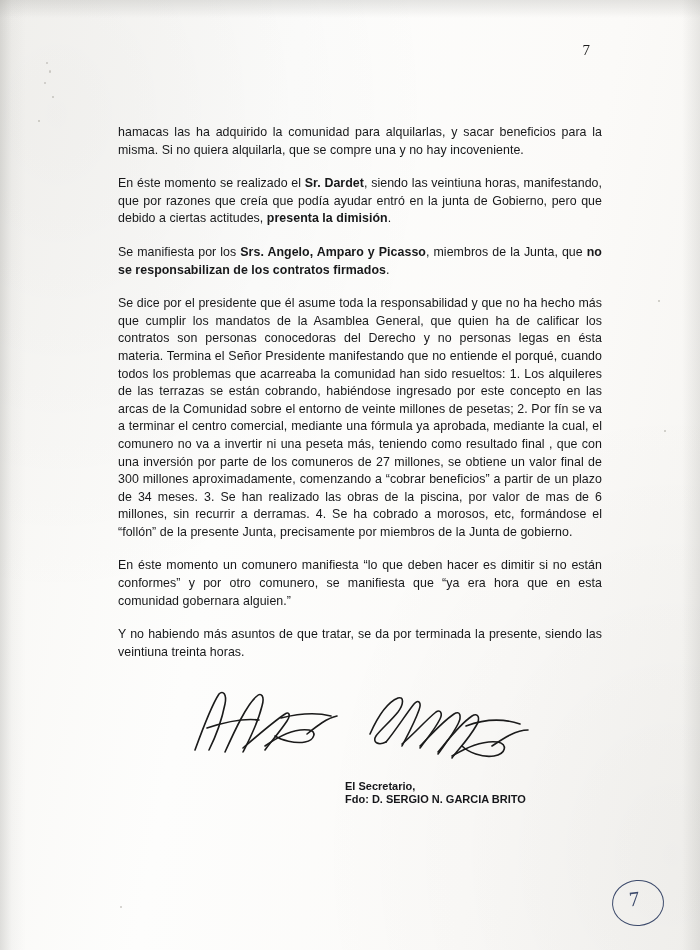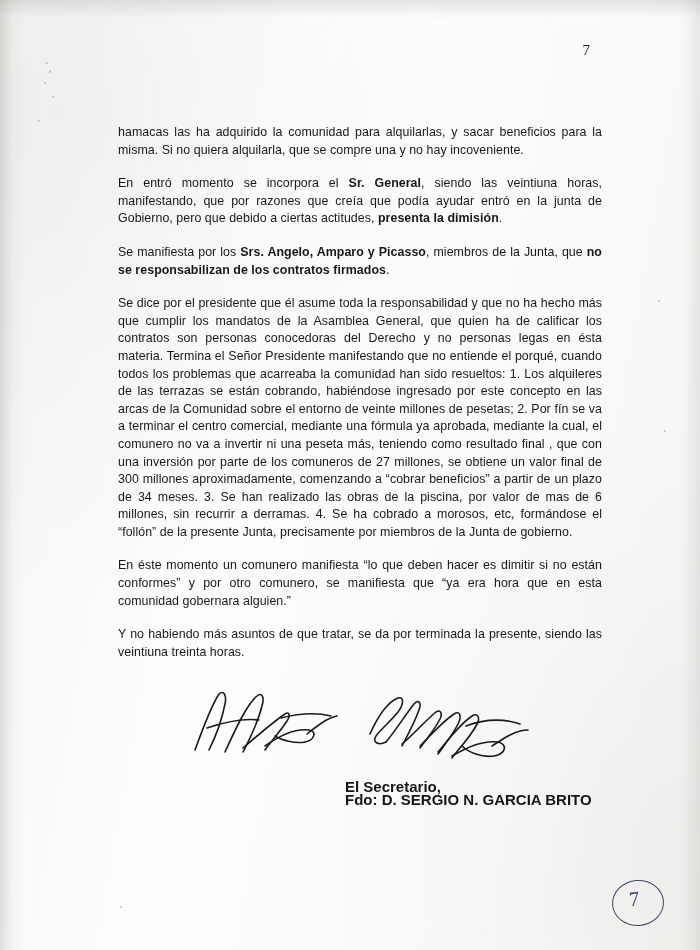--- a/index.html
+++ b/index.html
@@ -85,21 +85,21 @@
     line-height: 13px;
     color: #15161a;
     font-family: "Liberation Sans", sans-serif;
     font-weight: bold;
   }
   .signature-block-2 {
     position: absolute;
     left: 345px;
     top: 780px;
     width: 250px;
-    font-size: 15px;
+    font-size: 11px;
     line-height: 13px;
     color: #15161a;
     font-family: "Liberation Sans", sans-serif;
     font-weight: bold;
   }
   .sig-line {
     white-space: nowrap;
   }
 
   .sig-svg {
@@ -149,21 +149,21 @@
   <div class="speck" style="left:52px;top:96px;width:1.5px;height:2px;"></div>
   <div class="speck" style="left:38px;top:120px;width:1.5px;height:1.5px;"></div>
   <div class="speck" style="left:658px;top:300px;width:1.5px;height:1.5px;"></div>
   <div class="speck" style="left:664px;top:430px;width:1.5px;height:2px;"></div>
   <div class="speck" style="left:120px;top:906px;width:2px;height:2px;"></div>
 
   <div class="page-number">7</div>
 
   <div class="body-text">
     <p class="para"><span>hamacas las ha adquirido la comunidad para alquilarlas, y sacar beneficios para la misma. Si no quiera alquilarla, que se compre una y no hay incoveniente.</span></p>
-    <p class="para"><span>En entró momento se incorpora el </span><b>Sr. General</b><span>, siendo las veintiuna horas, manifestando, que por razones que creía que podía ayudar entró en la junta de Gobierno, pero que debido a ciertas actitudes, </span><b>presenta la dimisión</b><span>.</span></p>
+    <p class="para"><span>En éste momento se realizado el </span><b>Sr. Dardet</b><span>, siendo las veintiuna horas, manifestando, que por razones que creía que podía ayudar entró en la junta de Gobierno, pero que debido a ciertas actitudes, </span><b>presenta la dimisión</b><span>.</span></p>
     <p class="para"><span>Se manifiesta por los </span><b>Srs. Angelo, Amparo y Picasso</b><span>, miembros de la Junta, que </span><b>no se responsabilizan de los contratos firmados</b><span>.</span></p>
     <p class="para"><span>Se dice por el presidente que él asume toda la responsabilidad y que no ha hecho más que cumplir los mandatos de la Asamblea General, que quien ha de calificar los contratos son personas conocedoras del Derecho y no personas legas en ésta materia. Termina el Señor Presidente manifestando que no entiende el porqué, cuando todos los problemas que acarreaba la comunidad han sido resueltos: 1. Los alquileres de las terrazas se están cobrando, habiéndose ingresado por este concepto en las arcas de la Comunidad sobre el entorno de veinte millones de pesetas; 2. Por fín se va a terminar el centro comercial, mediante una fórmula ya aprobada, mediante la cual, el comunero no va a invertir ni una peseta más, teniendo como resultado final , que con una inversión por parte de los comuneros de 27 millones, se obtiene un valor final de 300 millones aproximadamente, comenzando a “cobrar beneficios” a partir de un plazo de 34 meses.  3. Se han realizado las obras de la piscina, por valor de mas de 6 millones, sin recurrir a derramas. 4. Se ha cobrado a morosos, etc, formándose  el “follón” de la presente Junta, precisamente por miembros de la Junta de gobierno.</span></p>
     <p class="para"><span>En éste momento un comunero manifiesta “lo que deben hacer es dimitir si no están conformes” y por otro comunero, se manifiesta que “ya era hora que en esta comunidad gobernara alguien.”</span></p>
     <p class="para"><span>Y no habiendo más asuntos de que tratar, se da por terminada la presente, siendo las veintiuna treinta horas.</span></p>
   </div>
 
   <svg class="sig-svg sig-1" width="170" height="70" viewBox="0 0 170 70">
     <g fill="none" stroke="#1b1b1b" stroke-width="1.6" stroke-linecap="round">
       <path d="M10 62 C 18 40, 26 18, 34 6 C 38 2, 42 6, 40 16 C 36 36, 28 54, 24 62"></path>
       <path d="M22 40 C 40 34, 58 30, 74 32"></path>

